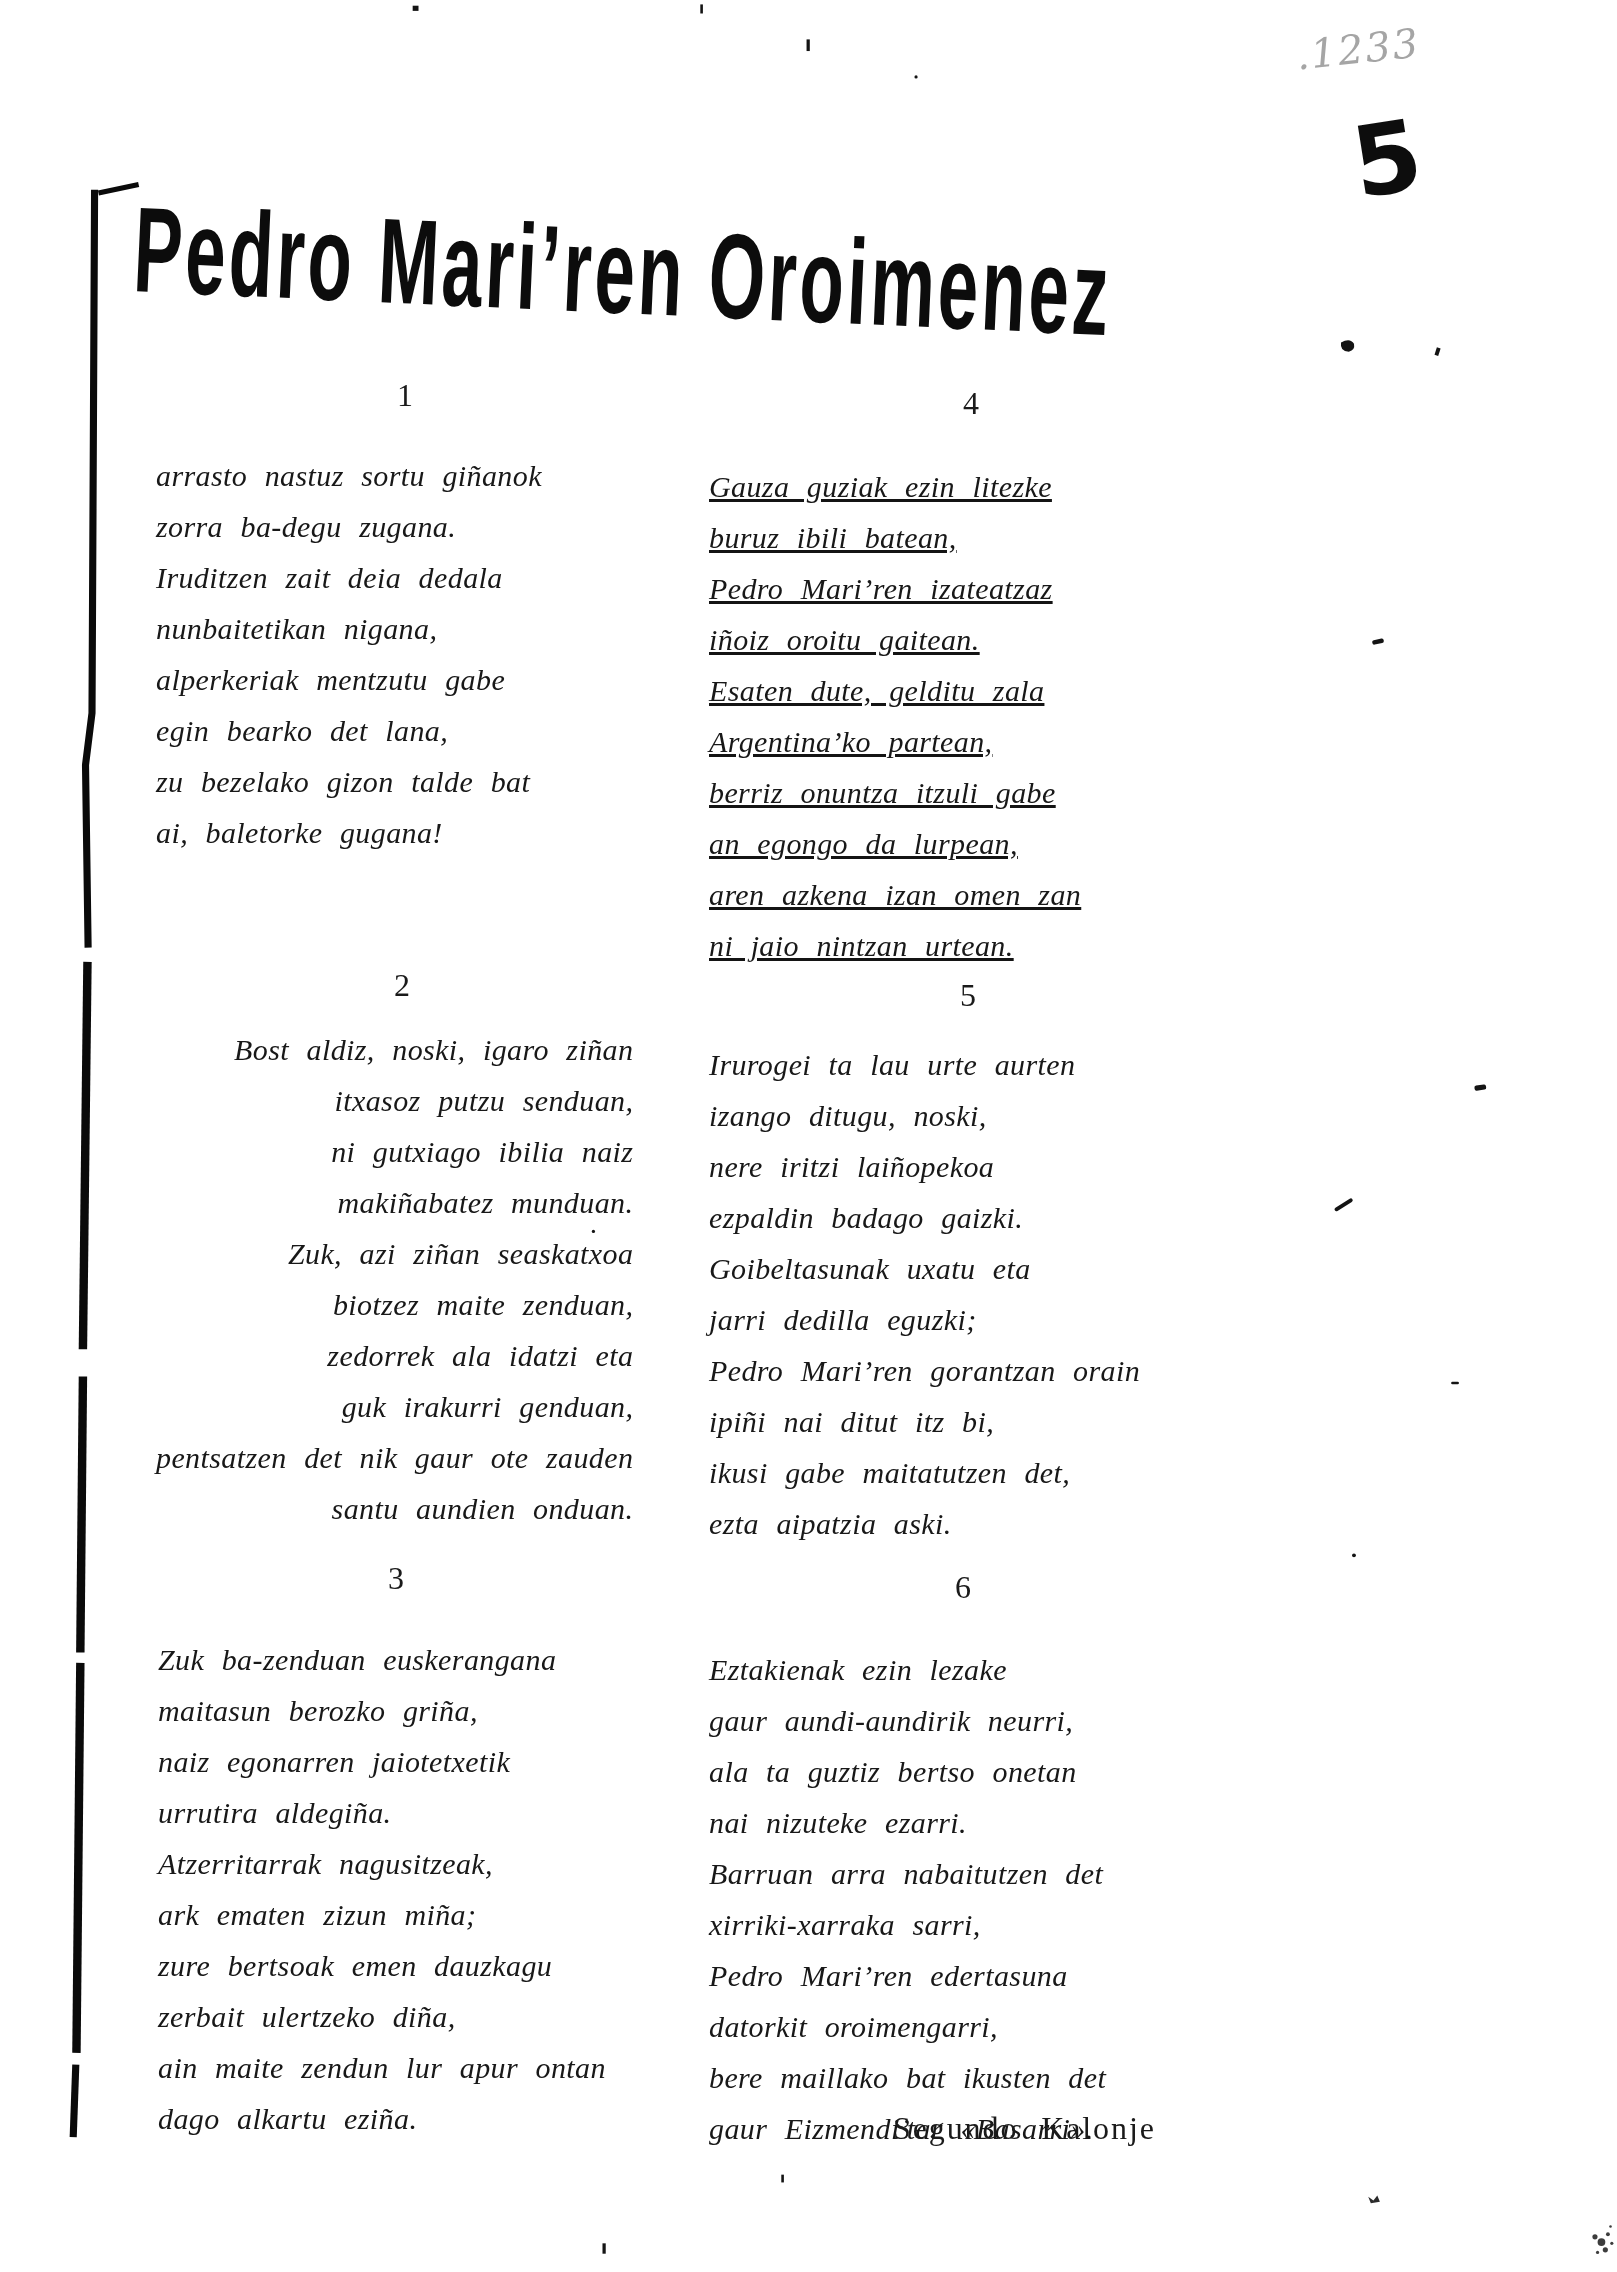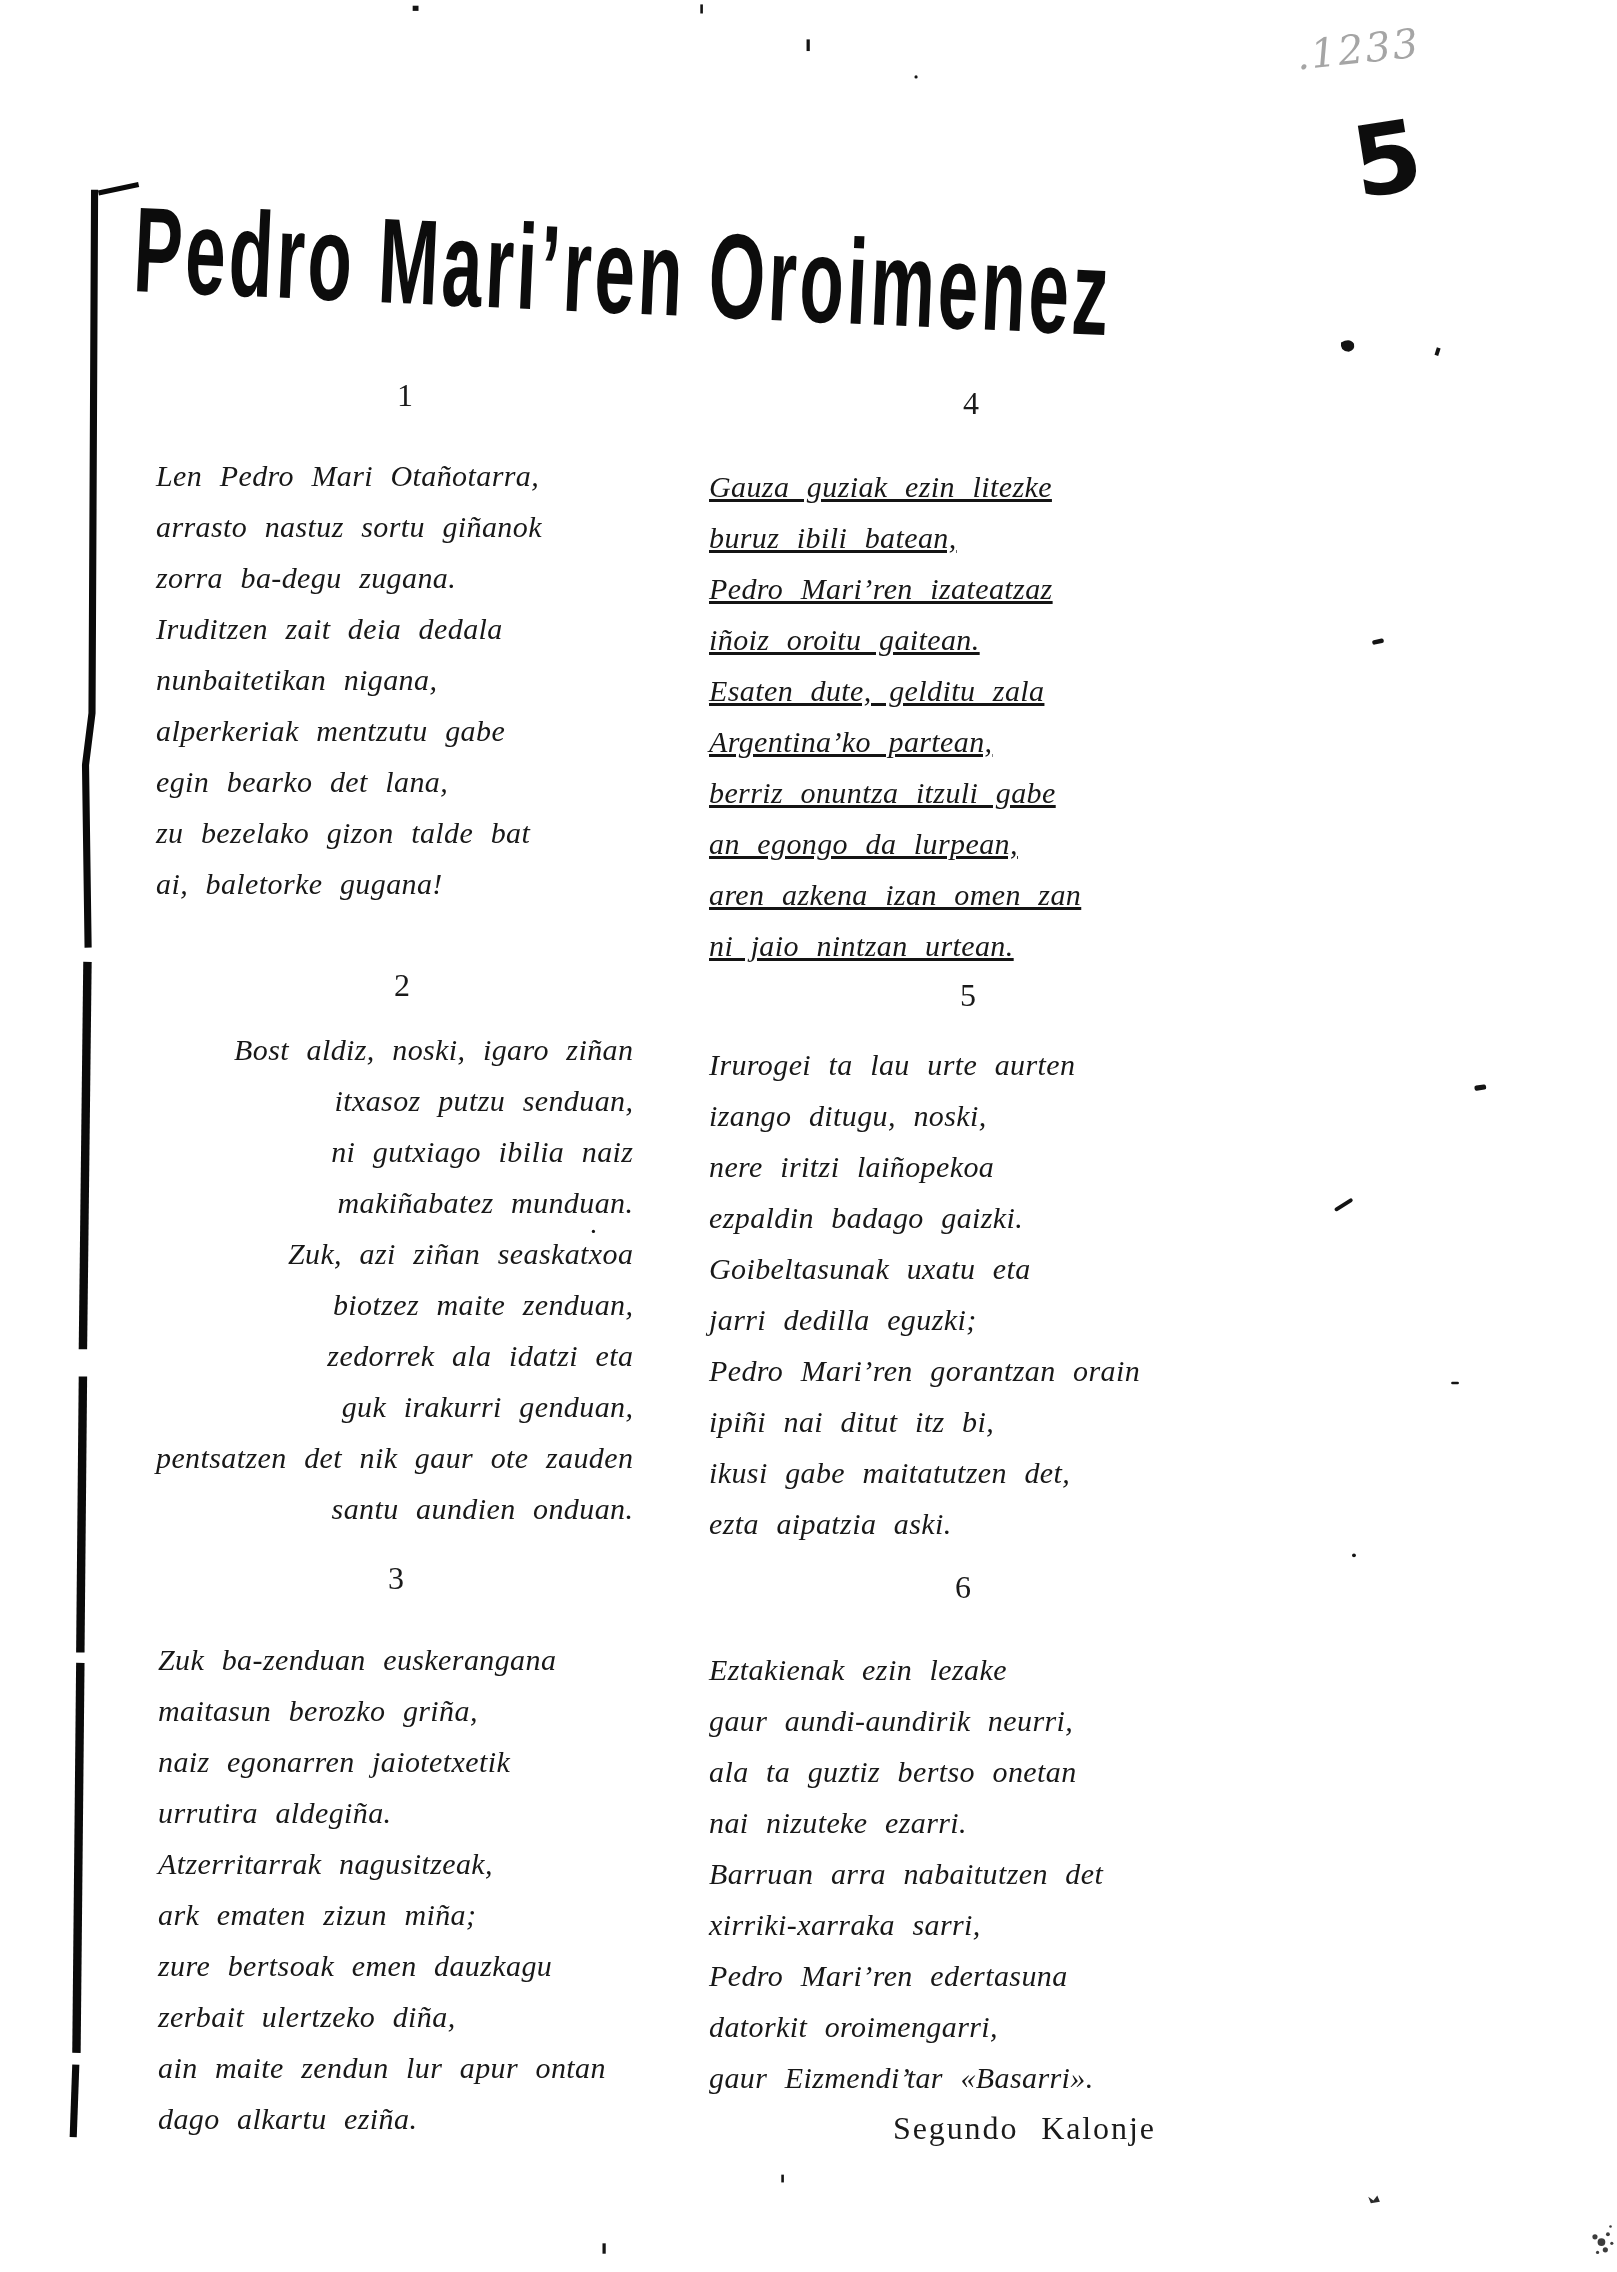--- a/index.html
+++ b/index.html
@@ -99,21 +99,20 @@
   <div class="pencil-number">.1233</div>
   <div class="marker-number">5</div>
 
   <div class="title">
     <span class="title-inner">Pedro Mari’ren Oroimenez</span>
   </div>
 
   <div class="stanza" id="stanza-1">
     <div class="num">1</div>
     <div class="lines">
-      <div class="line">Len Pedro Mari Otañotarra,</div>
       <div class="line">arrasto nastuz sortu giñanok</div>
       <div class="line">zorra ba-degu zugana.</div>
       <div class="line">Iruditzen zait deia dedala</div>
       <div class="line">nunbaitetikan nigana,</div>
       <div class="line">alperkeriak mentzutu gabe</div>
       <div class="line">egin bearko det lana,</div>
       <div class="line">zu bezelako gizon talde bat</div>
       <div class="line">ai, baletorke gugana!</div>
     </div>
   </div>
@@ -186,20 +185,21 @@
     <div class="num">6</div>
     <div class="lines">
       <div class="line">Eztakienak ezin lezake</div>
       <div class="line">gaur aundi-aundirik neurri,</div>
       <div class="line">ala ta guztiz bertso onetan</div>
       <div class="line">nai nizuteke ezarri.</div>
       <div class="line">Barruan arra nabaitutzen det</div>
       <div class="line">xirriki-xarraka sarri,</div>
       <div class="line">Pedro Mari’ren edertasuna</div>
       <div class="line">datorkit oroimengarri,</div>
+      <div class="line">bere maillako bat ikusten det</div>
       <div class="line">gaur Eizmendi’tar «Basarri».</div>
     </div>
   </div>
 
   <div class="signature">Segundo Kalonje</div>
 
   <svg class="artifacts" width="1617" height="2273" viewBox="0 0 2496 3507" xmlns="http://www.w3.org/2000/svg">
     <g stroke="#0a0a0a" fill="none">
       <path d="M214 284 L152 297" stroke-width="8"></path>
       <path d="M146 292 L142 1100 L132 1180 L136 1462" stroke-width="11"></path>

